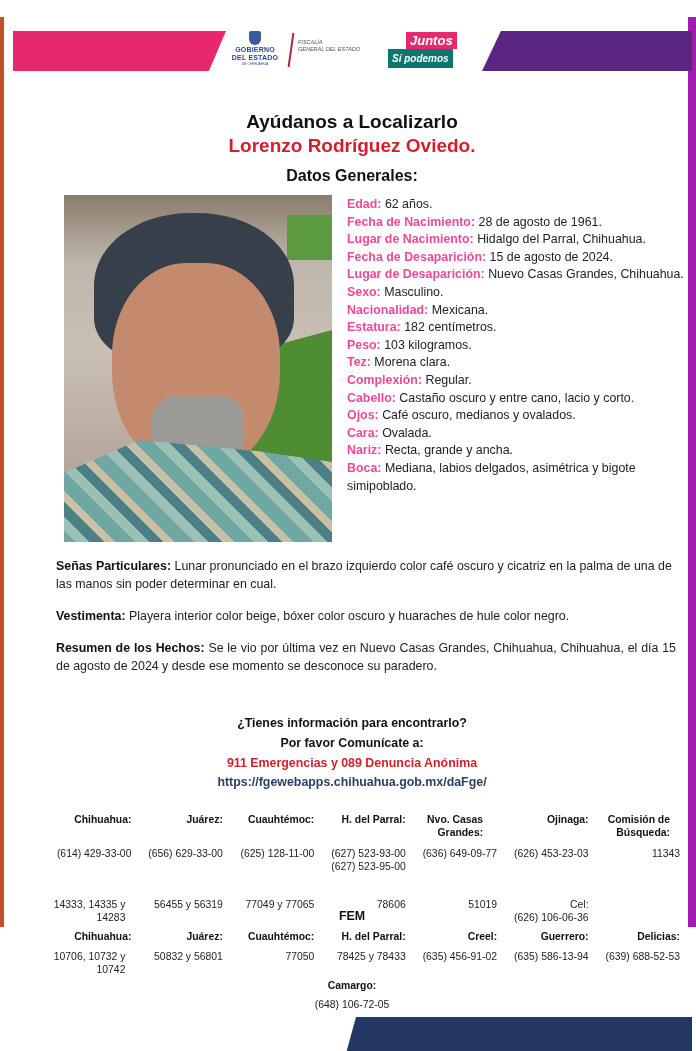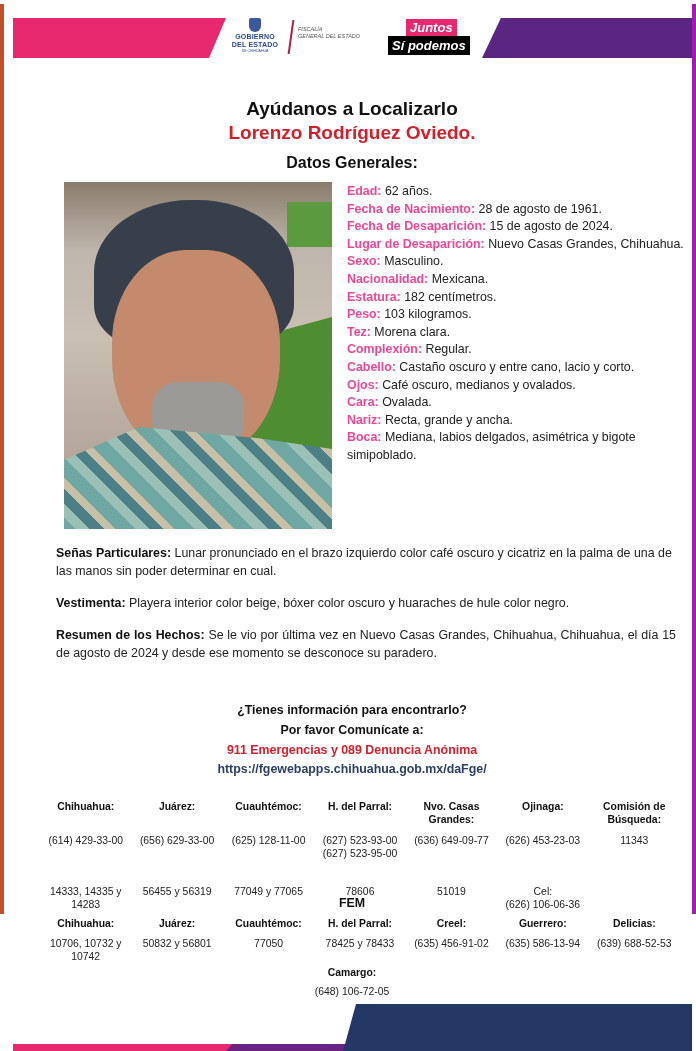--- a/index.html
+++ b/index.html
@@ -1,30 +1,30 @@
 <!DOCTYPE html>
 <html><head>
 <meta charset="utf-8">
 <style>
   * { box-sizing: border-box; margin: 0; padding: 0; }
   html, body { width: 696px; height: 1051px; background: #ffffff; overflow: hidden; }
   body { font-family: "Liberation Sans", sans-serif; color: #222; position: relative; }
-  .frame { position: absolute; left: 0; top: 4px; width: 696px; height: 910px; border-left: 4px solid #c4502a; border-right: 4px solid #a21caf; background: #fff; }
+  .frame { position: absolute; left: 0; top: 17px; width: 696px; height: 910px; border-left: 4px solid #c4502a; border-right: 8px solid #a21caf; background: #fff; }
 
   
   .hdr-pink { position: absolute; left: 9px; top: 14px; width: 213px; height: 40px; background: #e8286e; clip-path: polygon(0 0, 100% 0, 92% 100%, 0 100%); }
   .hdr-purple { position: absolute; left: 478px; top: 14px; width: 210px; height: 40px; background: #5b2582; clip-path: polygon(9% 0, 100% 0, 100% 100%, 0 100%); }
   .gob-logo { position: absolute; left: 222px; top: 14px; width: 58px; height: 42px; text-align: center; }
   .gob-shield { width: 12px; height: 14px; margin: 0 auto 1px; background: #3a5a9c; border-radius: 2px 2px 6px 6px; }
   .gob-line1, .gob-line2 { font-size: 7px; font-weight: bold; color: #2a4a8c; line-height: 8px; letter-spacing: 0.2px; }
   .gob-line3 { font-size: 3.5px; color: #2a4a8c; line-height: 5px; }
   .hdr-divider { position: absolute; left: 286px; top: 16px; width: 2px; height: 34px; background: #b21f4a; transform: skewX(-8deg); }
   .fiscalia { position: absolute; left: 294px; top: 22px; font-size: 5.5px; color: #555; line-height: 7px; font-style: italic; }
   .juntos-a { position: absolute; left: 402px; top: 15px; background: #e8286e; color: #fff; font-weight: bold; font-style: italic; font-size: 13px; padding: 0 4px; line-height: 17px; }
-  .juntos-b { position: absolute; left: 384px; top: 32px; background: #000000; color: #fff; font-weight: bold; font-style: italic; font-size: 13px; padding: 0 4px; line-height: 19px; }
+  .juntos-b { position: absolute; left: 384px; top: 32px; background: #0f766e; color: #fff; font-weight: bold; font-style: italic; font-size: 10px; padding: 0 4px; line-height: 19px; }
 
   
   .title { position: absolute; left: 0; width: 696px; text-align: center; font-weight: bold; }
   .t1 { top: 94px; font-size: 19px; color: #111; }
   .t2 { top: 118px; font-size: 19px; color: #d31f2a; }
   .t3 { top: 150px; font-size: 16px; color: #111; }
 
   
   .photo { position: absolute; left: 60px; top: 178px; width: 268px; height: 347px; overflow: hidden;
     background: linear-gradient(180deg, #8a7c6c 0%, #bfb7ad 20%, #c9bfb3 45%, #b9aca0 70%, #a99a8e 100%); }
@@ -45,21 +45,21 @@
   .p2 { top: 591px; }
   .p3 { top: 623px; text-align: justify; text-align-last: left; }
 
   .contact { position: absolute; left: 0; width: 696px; text-align: center; font-weight: bold; font-size: 12.4px; line-height: 20px; }
   .c1 { top: 696px; color: #111; }
   .c2 { top: 716px; color: #111; }
   .c3 { top: 736px; color: #d31f2a; }
   .c4 { top: 755px; color: #2d3e63; }
 
   
-  .grid { position: absolute; left: 36px; width: 640px; display: grid; grid-template-columns: repeat(7, 1fr); font-size: 10.4px; text-align: center; line-height: 13px; color: #222; }
+  .grid { position: absolute; left: 36px; width: 640px; display: grid; grid-template-columns: repeat(7, 1fr); font-size: 10.4px; text-align: right; line-height: 13px; color: #222; }
   .grid .h { font-weight: bold; color: #111; }
   .g1h { top: 796px; }
   .g1r1 { top: 830px; }
   .g1r2 { top: 861px; margin-top: 20px; }
   .fem { position: absolute; left: 0; width: 696px; top: 892px; text-align: center; font-weight: bold; font-size: 12.4px; color: #111; }
   .g2h { top: 913px; }
   .g2r1 { top: 933px; }
   .cam-h { position: absolute; left: 0; width: 696px; top: 963px; text-align: center; font-weight: bold; font-size: 10.4px; color: #111; }
   .cam-v { position: absolute; left: 0; width: 696px; top: 982px; text-align: center; font-size: 10.4px; color: #222; }
 
@@ -100,20 +100,21 @@
     <div class="grass"></div>
     <div class="hair"></div>
     <div class="face"></div>
     <div class="beard"></div>
     <div class="shirt"></div>
   </div>
 
   <div class="details">
     <div class="row"><b>Edad:</b> <span>62 años.</span></div>
     <div class="row"><b>Fecha de Nacimiento:</b> <span>28 de agosto de 1961.</span></div>
+    <div class="row"><b>Lugar de Nacimiento:</b> <span>Hidalgo del Parral, Chihuahua.</span></div>
     <div class="row"><b>Fecha de Desaparición:</b> <span>15 de agosto de 2024.</span></div>
     <div class="row"><b>Lugar de Desaparición:</b> <span>Nuevo Casas Grandes, Chihuahua.</span></div>
     <div class="row"><b>Sexo:</b> <span>Masculino.</span></div>
     <div class="row"><b>Nacionalidad:</b> <span>Mexicana.</span></div>
     <div class="row"><b>Estatura:</b> <span>182 centímetros.</span></div>
     <div class="row"><b>Peso:</b> <span>103 kilogramos.</span></div>
     <div class="row"><b>Tez:</b> <span>Morena clara.</span></div>
     <div class="row"><b>Complexión:</b> <span>Regular.</span></div>
     <div class="row"><b>Cabello:</b> <span>Castaño oscuro y entre cano, lacio y corto.</span></div>
     <div class="row"><b>Ojos:</b> <span>Café oscuro, medianos y ovalados.</span></div>

